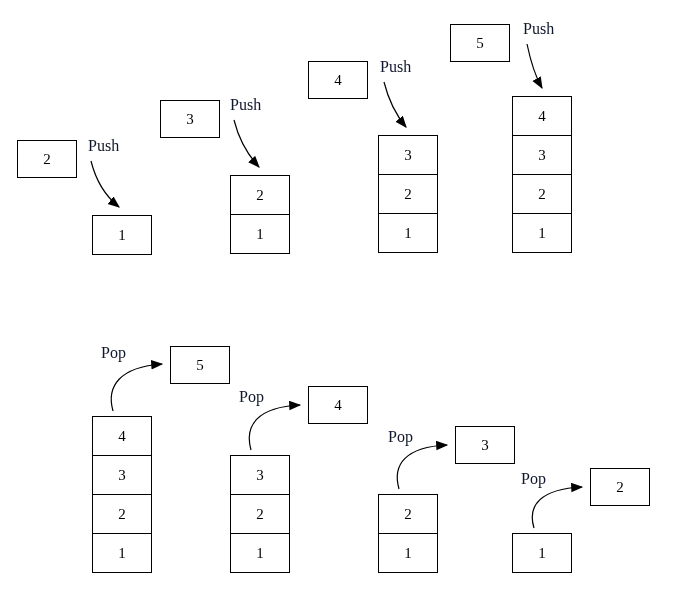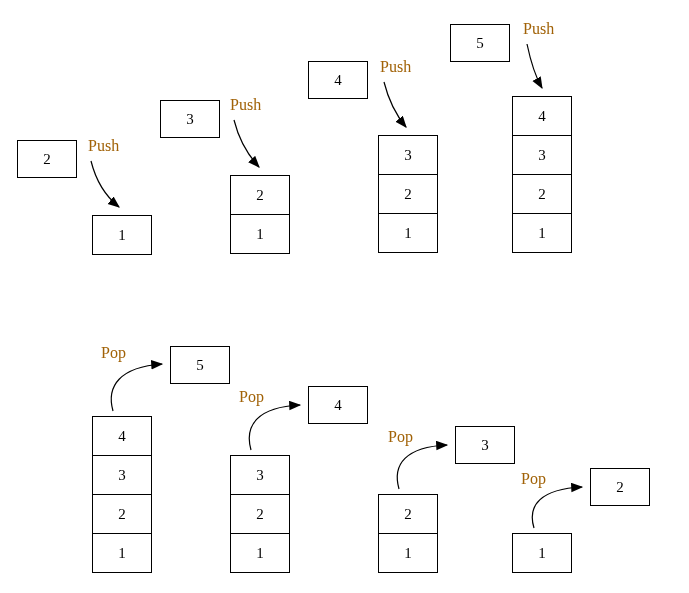--- a/index.html
+++ b/index.html
@@ -6,21 +6,21 @@
   html,body { background:#ffffff; }
   body { font-family:"Liberation Serif","DejaVu Serif",serif; color:#000; }
   .canvas { position:relative; width:689px; height:593px; background:#ffffff; overflow:hidden; }
   .box {
     position:absolute; width:60px; height:38px;
     border:1px solid #000; background:#fff;
     display:flex; align-items:center; justify-content:center;
     font-size:15px; color:#000;
   }
   .op-label {
-    position:absolute; font-size:16px; color:#a16207; white-space:nowrap;
+    position:absolute; font-size:16px; color:#0f172a; white-space:nowrap;
   }
   .stack { position:absolute; }
   .cell {
     width:60px; height:40px; margin-top:-1px;
     border:1px solid #000; background:#fff;
     display:flex; align-items:center; justify-content:center;
     font-size:15px; color:#000;
   }
   .cell:first-child { margin-top:0; }
   .arrows { position:absolute; left:0; top:0; width:689px; height:593px; pointer-events:none; }

